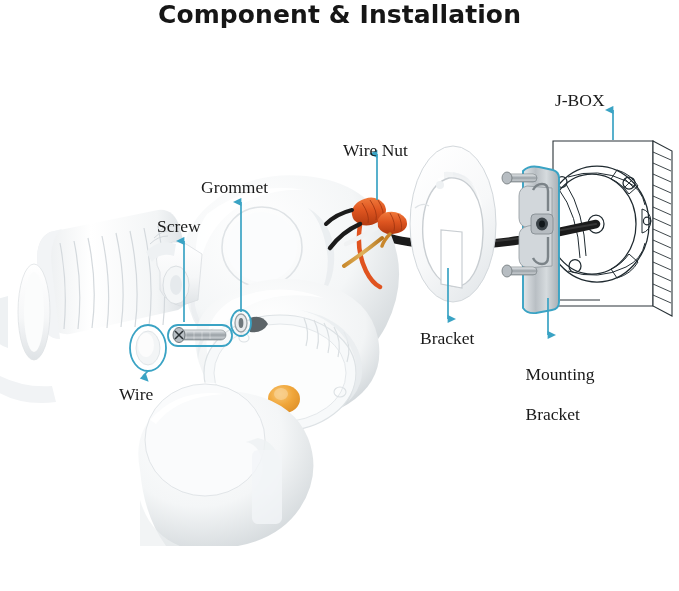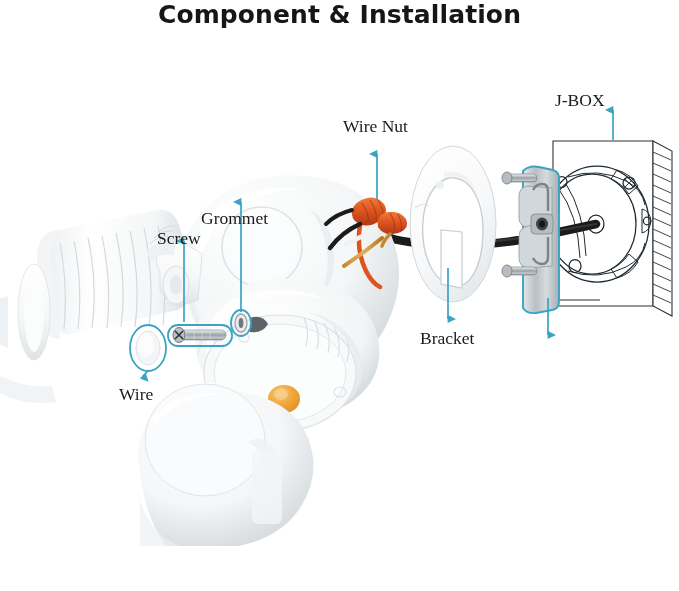--- a/index.html
+++ b/index.html
@@ -298,24 +298,28 @@
       <path d="M548 298 L548 335" marker-end="url(#arrUp)"></path>
     </g>
   </svg>
 
   <div class="ttl" style="top:0px;">Component &amp; Installation</div>
 
   <div class="lbl ctr" style="left:481px;top:70px;width:180px;">
     <span>J-BOX</span><br>
   </div>
 
-  <div class="lbl" style="left:343px;top:116px;">Wire Nut</div>
-
-  <div class="lbl" style="left:201px;top:177px;margin-top:31px;">Grommet</div>
-
-  <div class="lbl" style="left:157px;top:228px;">Screw</div>
+  <div class="lbl" style="left:343px;top:140px;">Wire Nut</div>
+
+  <div class="lbl" style="left:201px;top:177px;">Grommet</div>
+
+  <div class="lbl" style="left:157px;top:216px;">Screw</div>
 
   <div class="lbl" style="left:119px;top:384px;">Wire</div>
 
   <div class="lbl" style="left:420px;top:328px;">Bracket</div>
 
+  <div class="lbl" style="left:508px;top:344px;">
+    <span>Mounting</span><br>
+    <span>Bracket</span>
+  </div>
 
 </div>
 
 </body></html>

